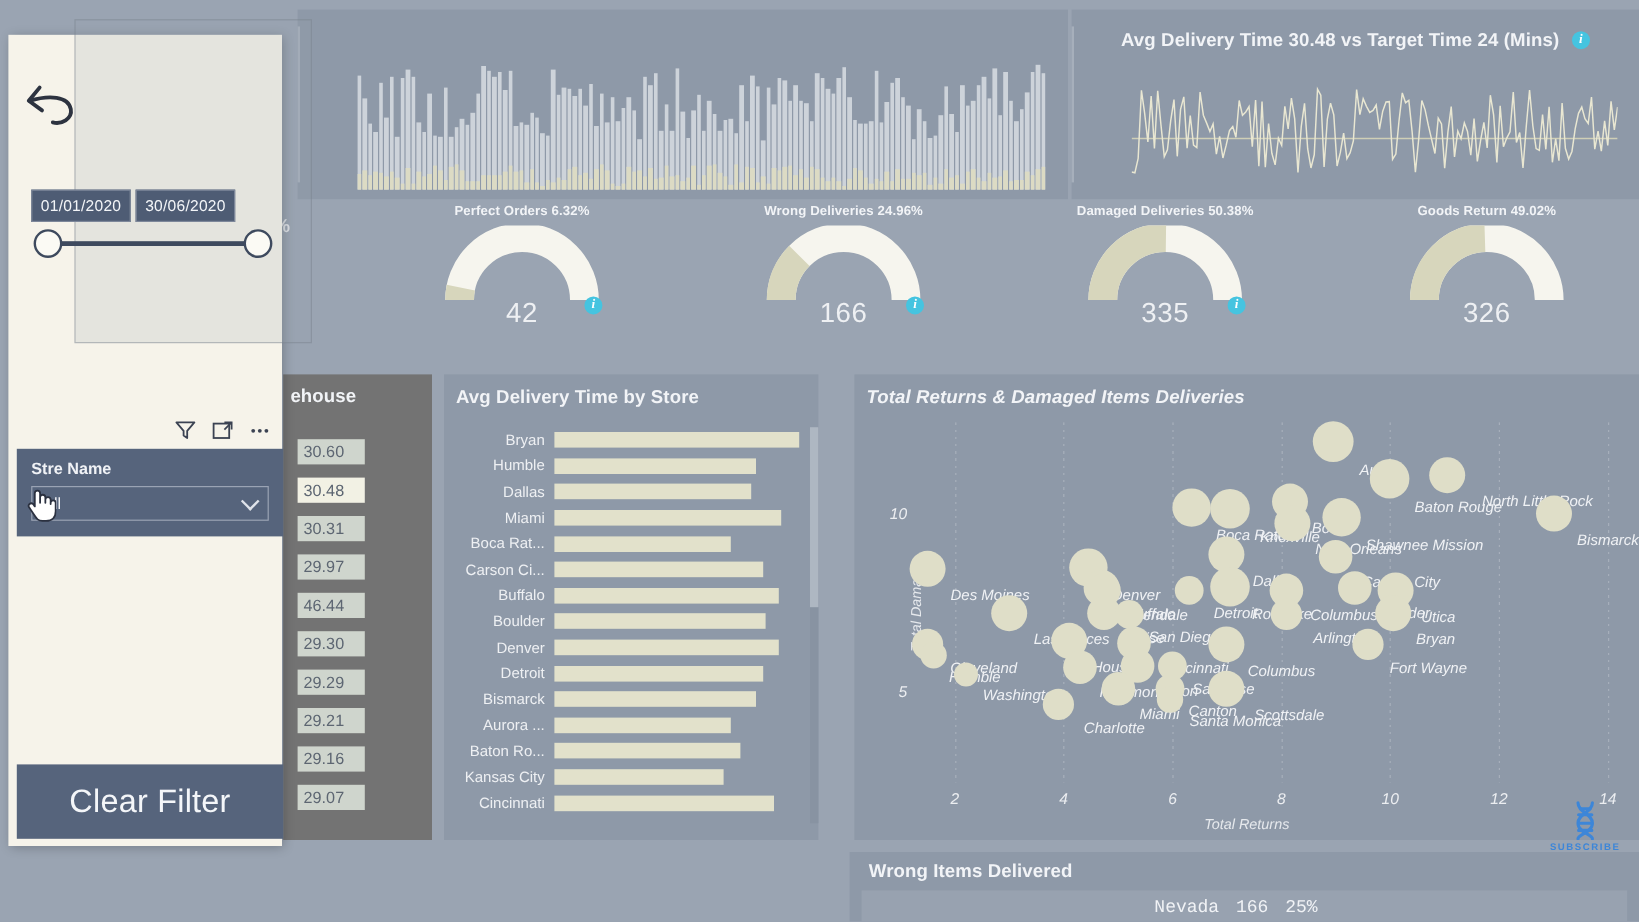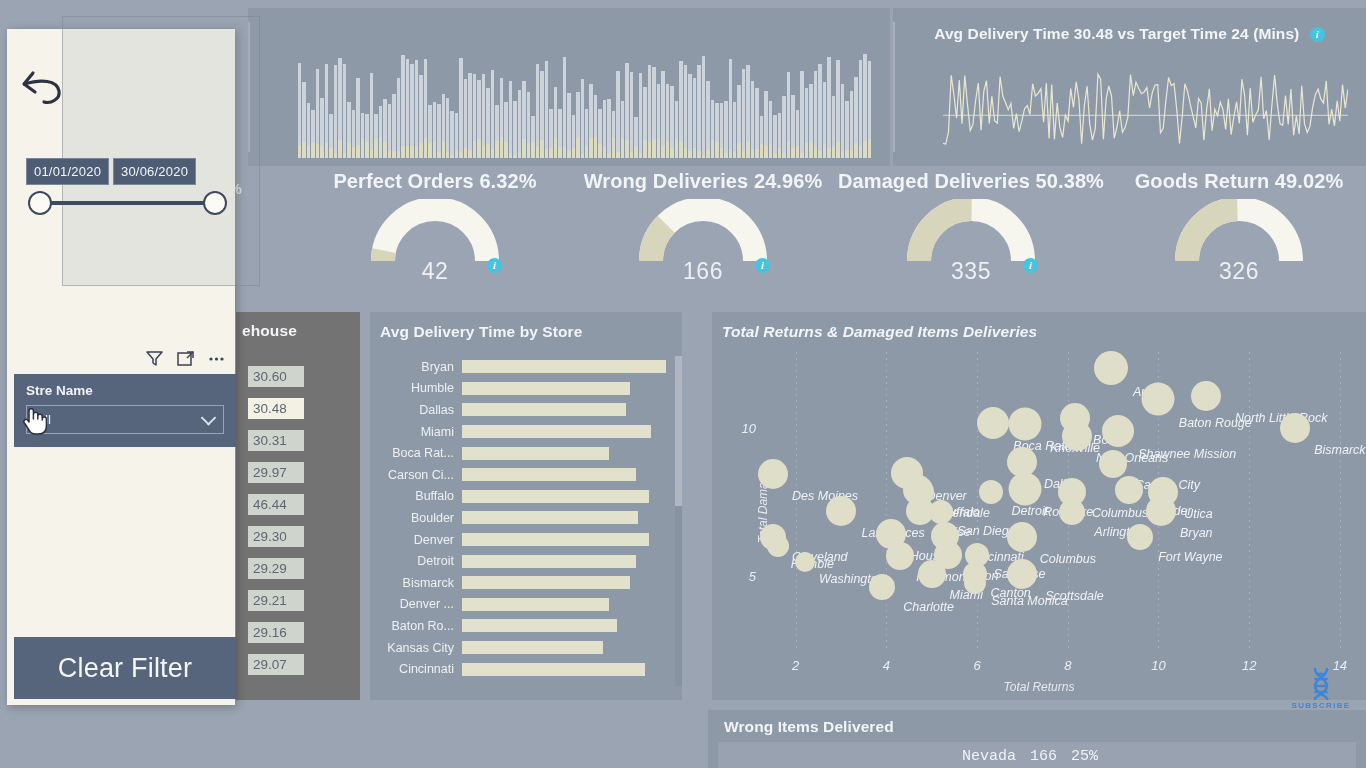--- a/index.html
+++ b/index.html
@@ -32,21 +32,21 @@
 
   .spark-wrap { position: absolute; left: 50px; right: 18px; top: 46px; bottom: 8px; }
   .bars { position: absolute; inset: 0; display: flex; align-items: flex-end; gap: 0px; }
   .bars i { display: block; flex: 1 1 auto; }
   .bars .a { background: #cdd3da; }
   .bars .b { background: #dcdbc4; }
 
   
   #gauges { position: absolute; left: 248px; top: 170px; width: 1118px; height: 135px; }
   .gauge-cell { position: absolute; top: 0; width: 270px; text-align: center; }
-  .gauge-cell .panel-title { font-size: 20px; display: block; margin-bottom: 6px; }
+  .gauge-cell .panel-title { font-size: 11px; display: block; margin-bottom: 6px; }
   .gauge { position: relative; width: 138px; height: 70px; margin: 4px auto 0; }
   .gauge svg { display: block; }
   .gauge .gval {
     position: absolute; left: 0; right: 0; bottom: -16px;
     color: #eef0f3; font-size: 23px; letter-spacing: .5px;
   }
   .gauge .ginfo { position: absolute; right: 2px; bottom: -4px; }
 
   
   #kpi-stub { position:absolute; left: 228px; top: 180px; color:#e8eaee; font-size: 15.5px; font-weight: bold; }
@@ -602,21 +602,21 @@
             <div class="store-bar" style="width: 83%;"></div>
           </div>
         </div>
         <div class="store-row">
           <div class="store-name">Bismarck</div>
           <div class="store-track">
             <div class="store-bar" style="width: 80%;"></div>
           </div>
         </div>
         <div class="store-row">
-          <div class="store-name">Denver ...</div>
+          <div class="store-name">Aurora ...</div>
           <div class="store-track">
             <div class="store-bar" style="width: 70%;"></div>
           </div>
         </div>
         <div class="store-row">
           <div class="store-name">Baton Ro...</div>
           <div class="store-track">
             <div class="store-bar" style="width: 74%;"></div>
           </div>
         </div>

